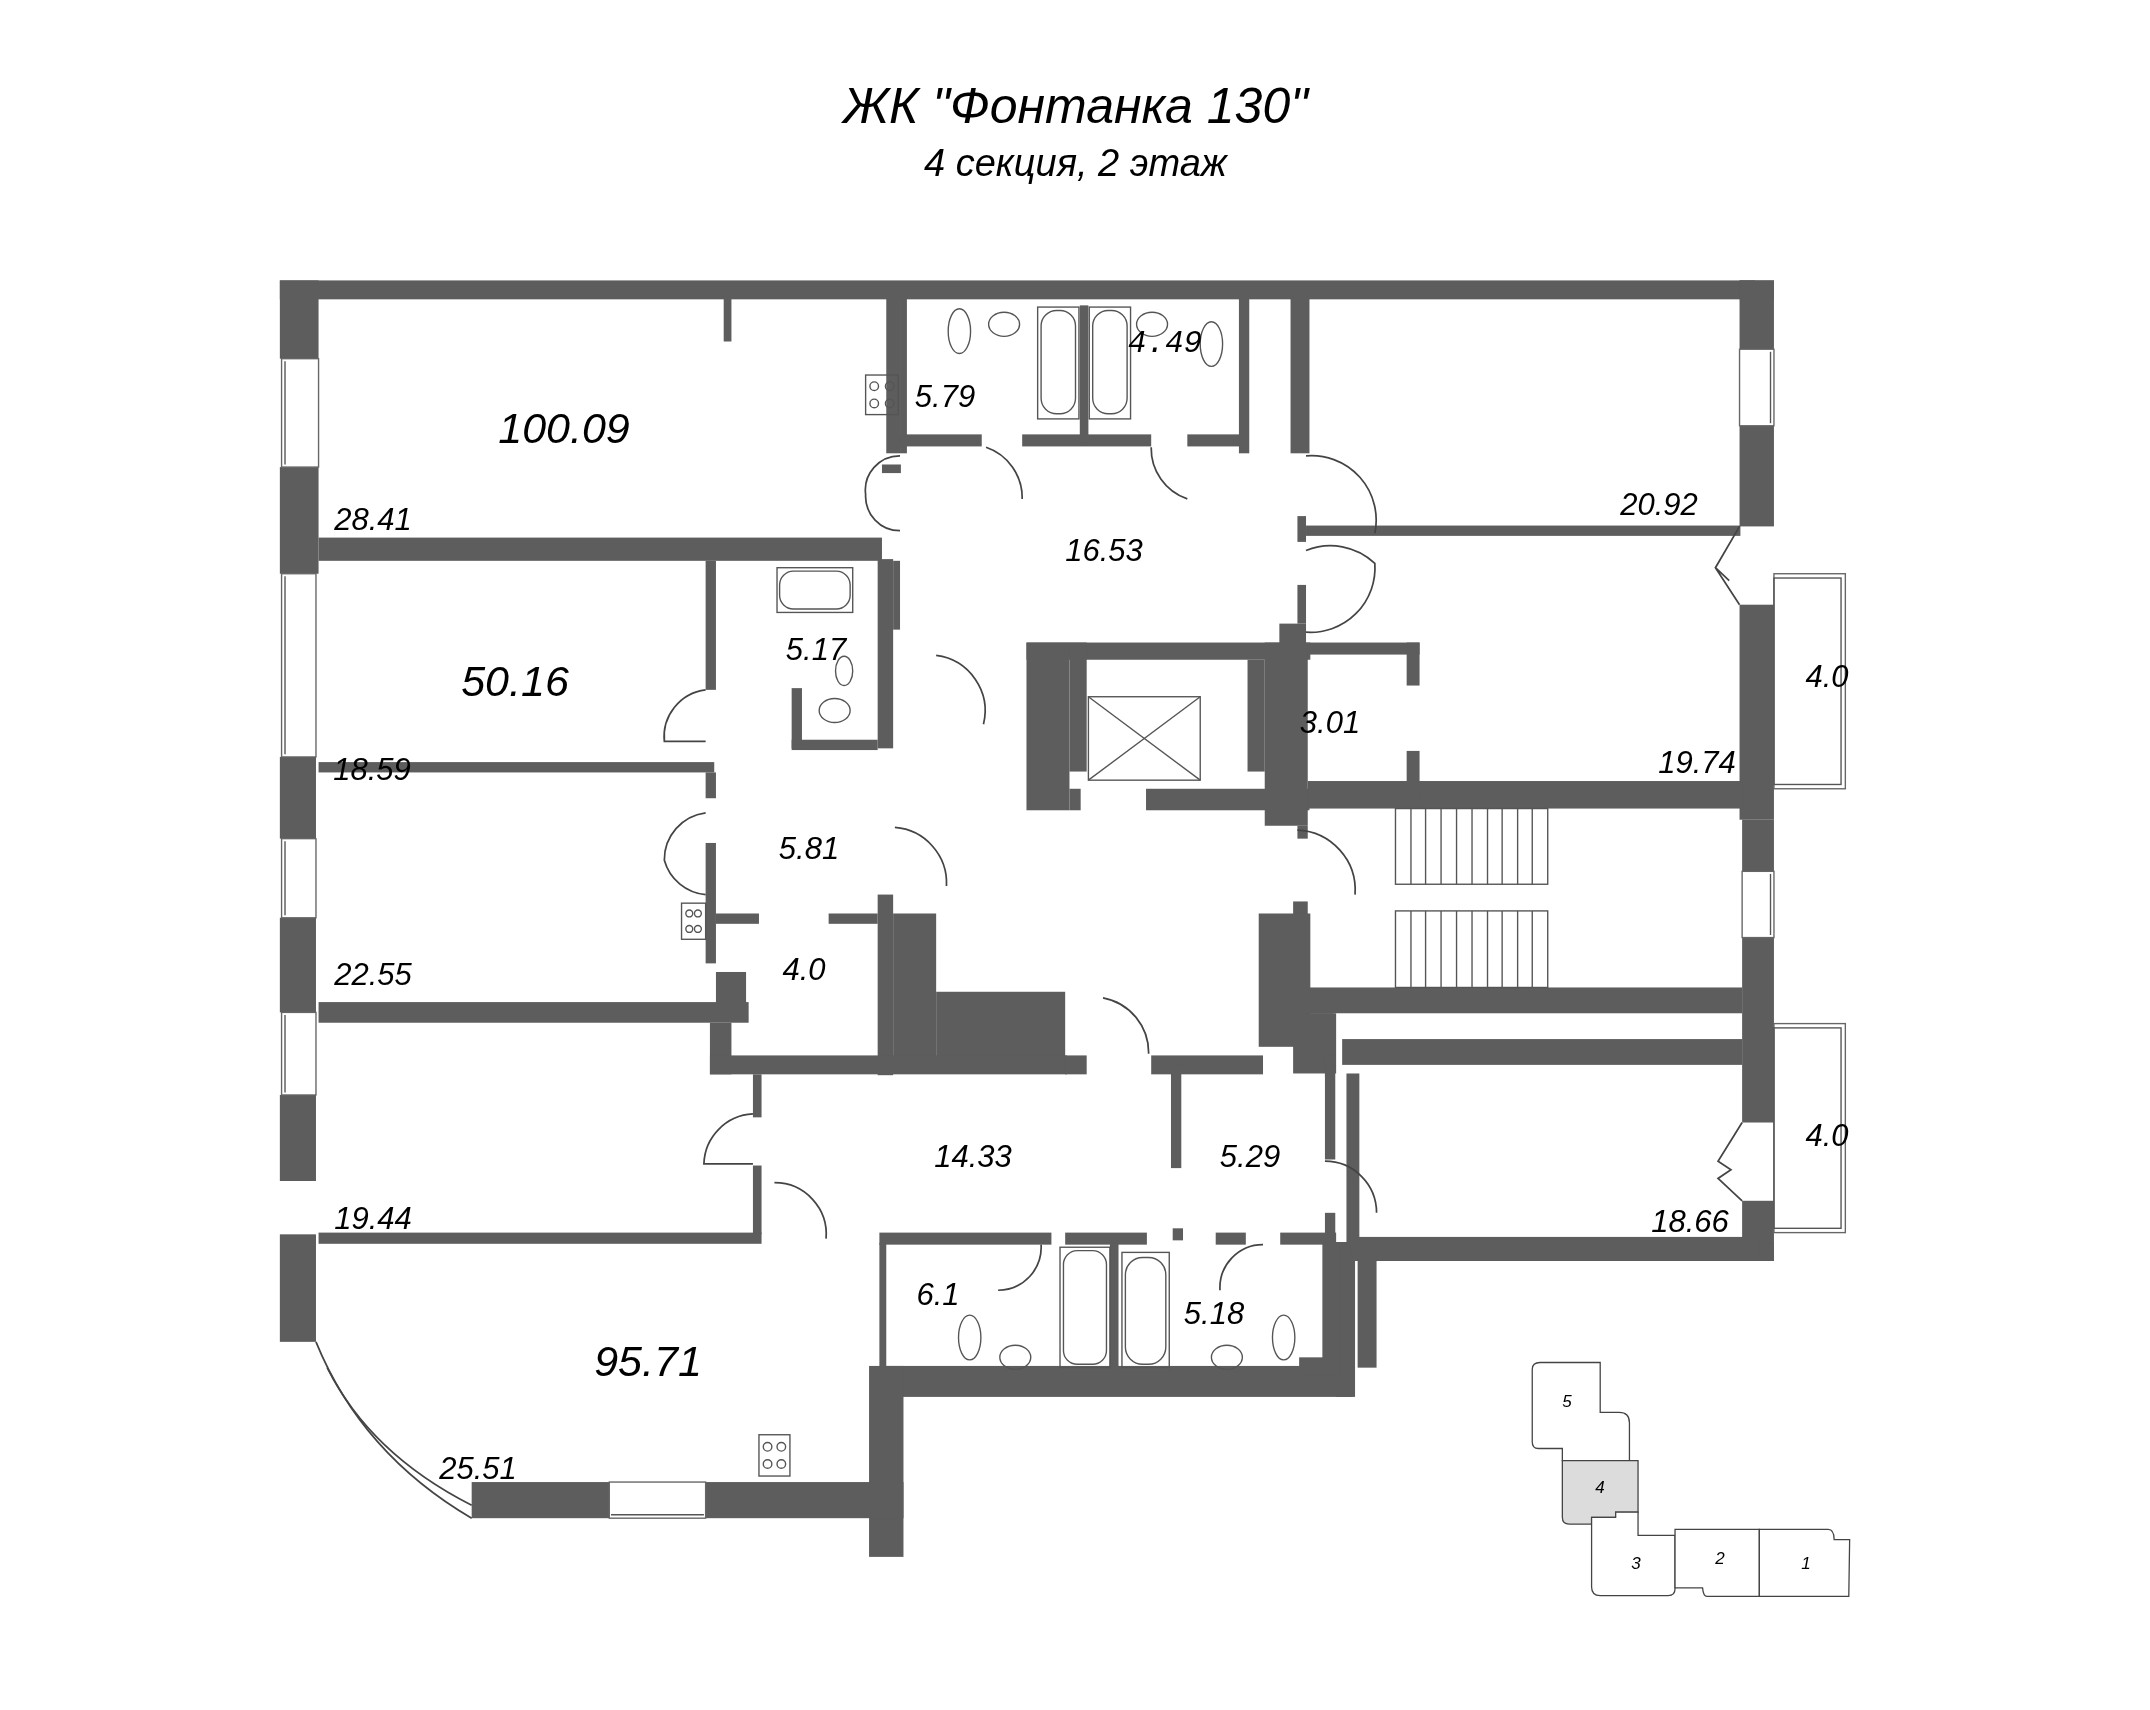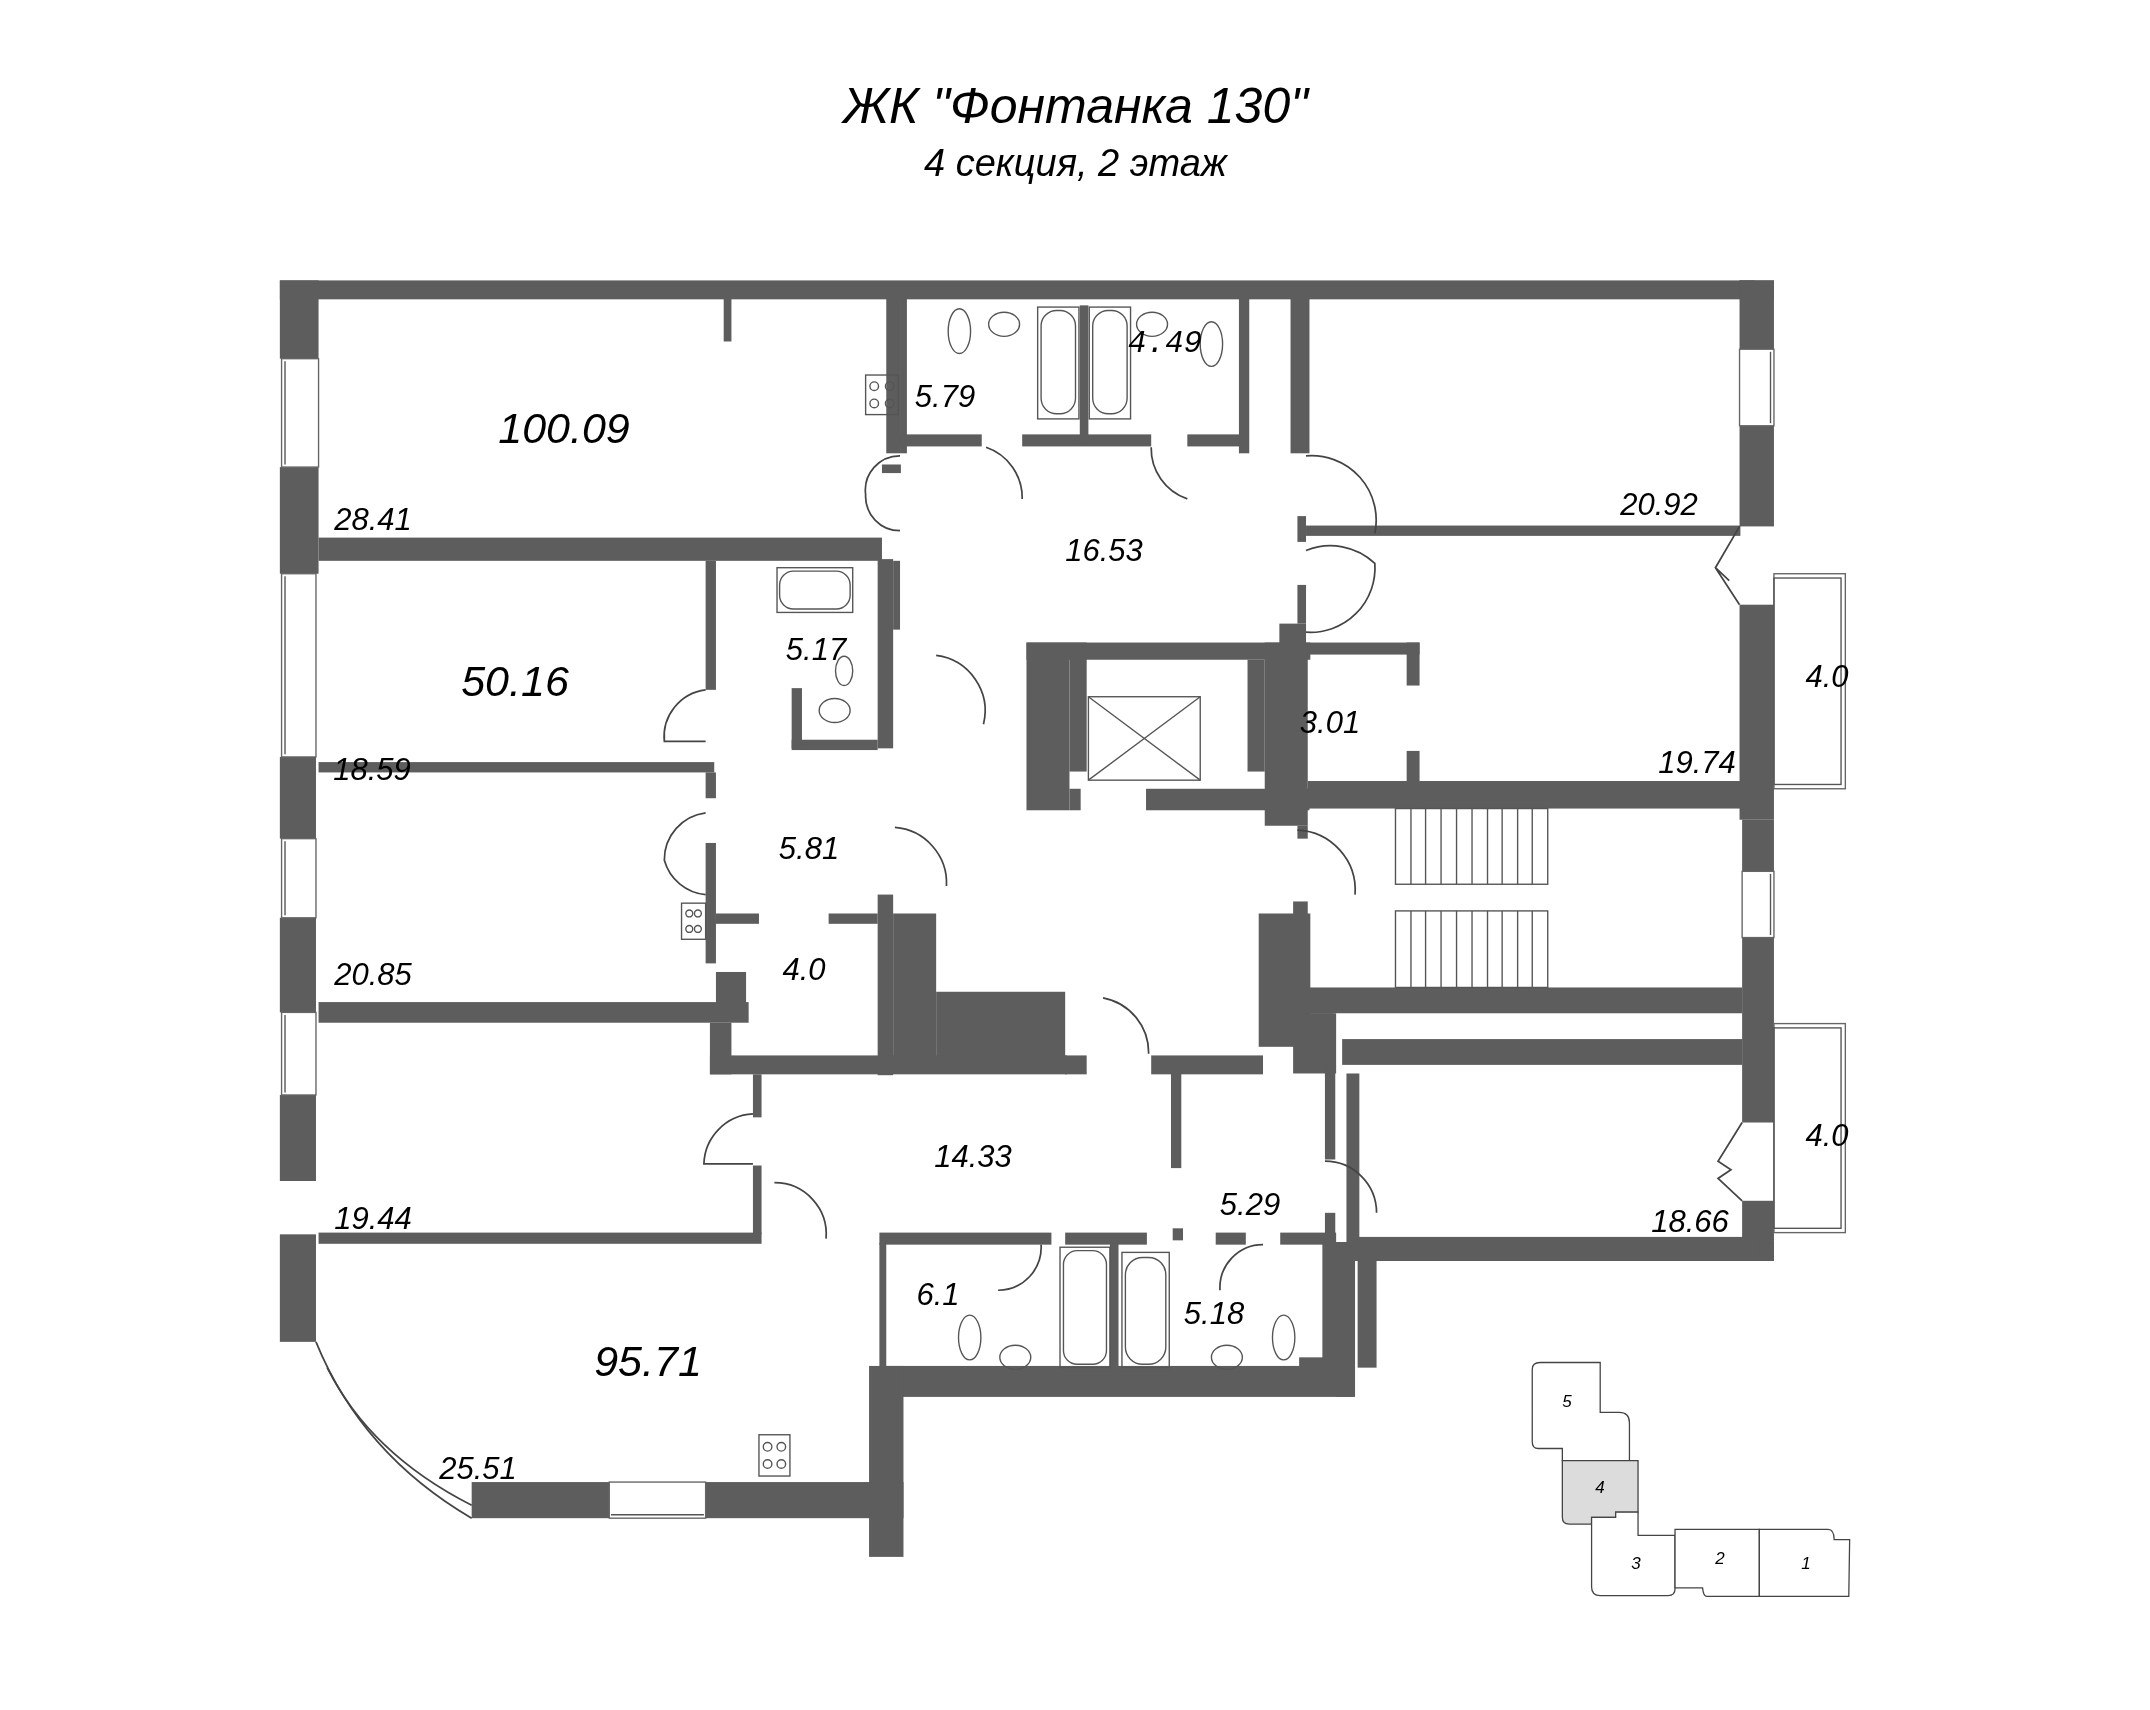--- a/index.html
+++ b/index.html
@@ -279,25 +279,25 @@
 <div class="area small" style="left:1659px; top:505px;">20.92</div>
 
 <div class="area big" style="left:515px; top:681px;">50.16</div>
 <div class="area small" style="left:816px; top:650px;">5.17</div>
 <div class="area small" style="left:372px; top:770px;">18.59</div>
 <div class="area small" style="left:1330px; top:723px;">3.01</div>
 <div class="area small" style="left:1697px; top:763px;">19.74</div>
 <div class="area small" style="left:1827px; top:677px;">4.0</div>
 
 <div class="area small" style="left:809px; top:849px;">5.81</div>
-<div class="area small" style="left:373px; top:975px;">20.85</div>
+<div class="area small" style="left:373px; top:975px;">22.55</div>
 <div class="area small" style="left:804px; top:970px;">4.0</div>
 
 <div class="area small" style="left:973px; top:1157px;text-align:center;">14.33</div>
-<div class="area small" style="left:1250px; top:1205px;">5.29</div>
+<div class="area small" style="left:1250px; top:1157px;">5.29</div>
 <div class="area small" style="left:1827px; top:1136px;">4.0</div>
 <div class="area small" style="left:373px; top:1219px;">19.44</div>
 <div class="area small" style="left:1690px; top:1222px;">18.66</div>
 
 <div class="area small" style="left:938px; top:1295px;">6.1</div>
 <div class="area small" style="left:1214px; top:1314px;">5.18</div>
 <div class="area big" style="left:648px; top:1361px;">95.71</div>
 <div class="area small" style="left:478px; top:1457px;margin-top:12px;">25.51</div>
 
 <div class="key-label" style="left:1567px; top:1402px;">5</div>

